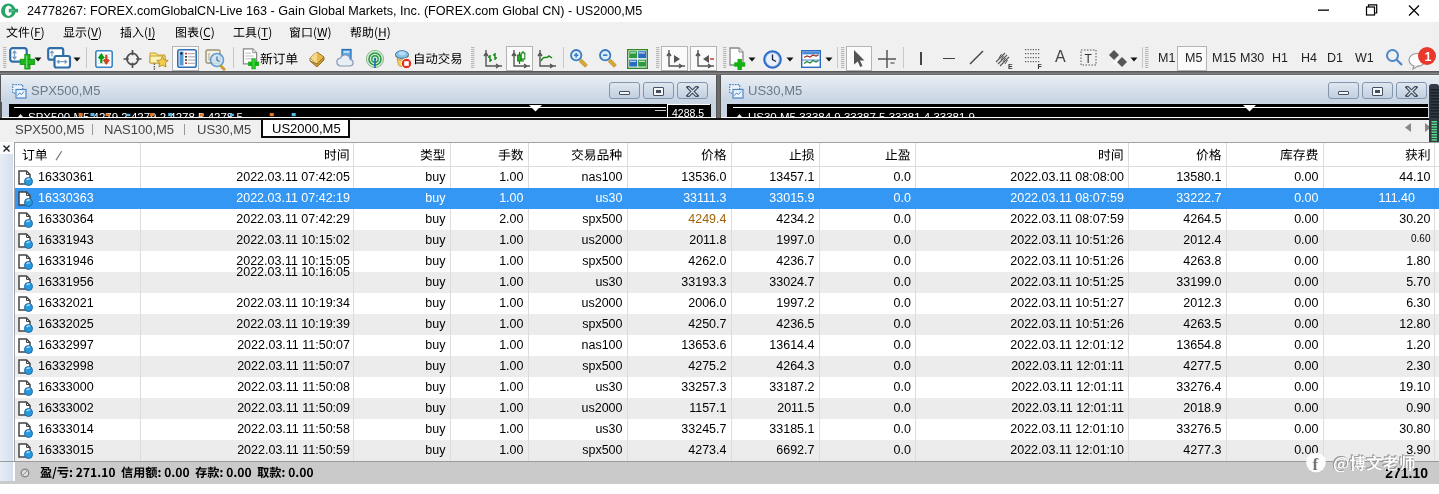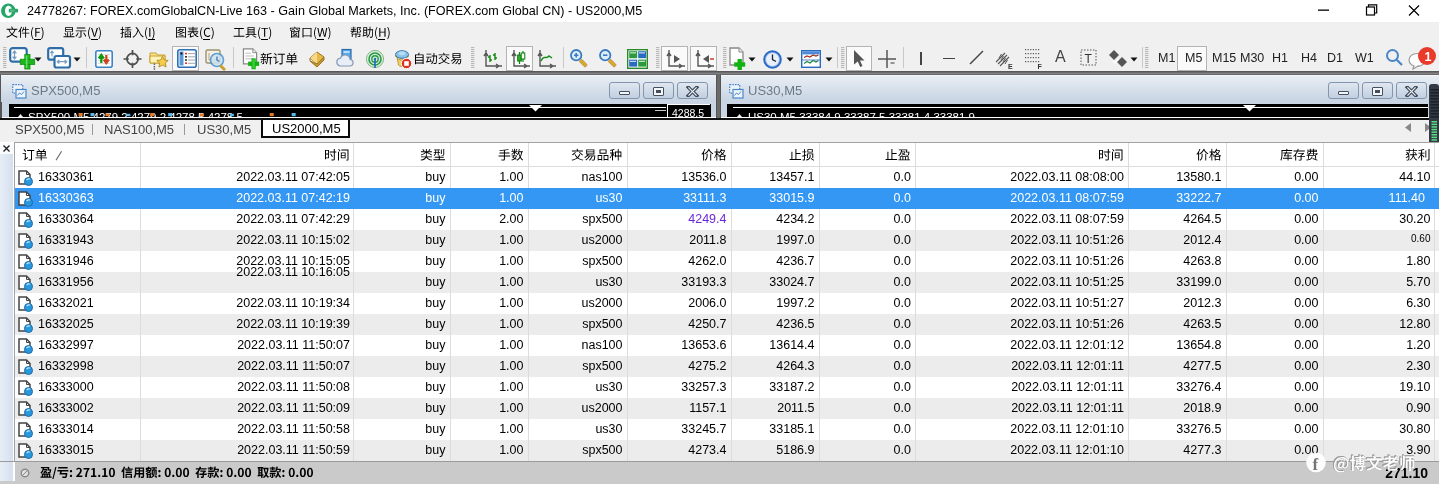--- a/index.html
+++ b/index.html
@@ -633,33 +633,33 @@
 <div class="r" style="right:1089px;top:190.7px;font-size:12.5px;color:#fff">2022.03.11 07:42:19</div>
 <div class="r" style="right:993.5px;top:190.7px;font-size:12.5px;color:#fff">buy</div>
 <div class="r" style="right:915.5px;top:190.7px;font-size:12.5px;color:#fff">1.00</div>
 <div class="r" style="right:816.5px;top:190.7px;font-size:12.5px;color:#fff">us30</div>
 <div class="r" style="right:712.5px;top:190.7px;font-size:12.5px;color:#fff">33111.3</div>
 <div class="r" style="right:624.5px;top:190.7px;font-size:12.5px;color:#fff">33015.9</div>
 <div class="r" style="right:528px;top:190.7px;font-size:12.5px;color:#fff">0.0</div>
 <div class="r" style="right:315px;top:190.7px;font-size:12.5px;color:#fff">2022.03.11 08:07:59</div>
 <div class="r" style="right:217.5px;top:190.7px;font-size:12.5px;color:#fff">33222.7</div>
 <div class="r" style="right:120.5px;top:190.7px;font-size:12.5px;color:#fff">0.00</div>
-<div class="r" style="right:14px;top:190.7px;font-size:12.5px;color:#fff">111.40</div>
+<div class="r" style="right:24px;top:190.7px;font-size:12.5px;color:#fff">111.40</div>
 <svg class="abs" style="left:18px;top:212.0px" width="15" height="16" viewBox="0 0 15 16">
 <path d="M1 1 H8.5 L12 4.5 V14 H1 Z" fill="#fff" stroke="#444" stroke-width="1.5"></path>
 <path d="M8.5 1 V4.5 H12" fill="none" stroke="#444" stroke-width="1"></path>
 <circle cx="10.5" cy="11.5" r="4" fill="#2899dd" stroke="#1a6aaa" stroke-width="1"></circle>
 <path d="M8.6 10 a3.4 3.4 0 0 1 3.6-1" stroke="#b8e2f8" stroke-width="1.2" fill="none"></path>
 </svg>
 <div class="t" style="left:38px;top:211.7px;font-size:12.5px;color:#000">16330364</div>
 <div class="r" style="right:1089px;top:211.7px;font-size:12.5px;color:#000">2022.03.11 07:42:29</div>
 <div class="r" style="right:993.5px;top:211.7px;font-size:12.5px;color:#000">buy</div>
 <div class="r" style="right:915.5px;top:211.7px;font-size:12.5px;color:#000">2.00</div>
 <div class="r" style="right:816.5px;top:211.7px;font-size:12.5px;color:#000">spx500</div>
-<div class="r" style="right:712.5px;top:211.7px;font-size:12.5px;color:#6d28d9">4249.4</div>
+<div class="r" style="right:712.5px;top:211.7px;font-size:12.5px;color:#a16207">4249.4</div>
 <div class="r" style="right:624.5px;top:211.7px;font-size:12.5px;color:#000">4234.2</div>
 <div class="r" style="right:528px;top:211.7px;font-size:12.5px;color:#000">0.0</div>
 <div class="r" style="right:315px;top:211.7px;font-size:12.5px;color:#000">2022.03.11 08:07:59</div>
 <div class="r" style="right:217.5px;top:211.7px;font-size:12.5px;color:#000">4264.5</div>
 <div class="r" style="right:120.5px;top:211.7px;font-size:12.5px;color:#000">0.00</div>
 <div class="r" style="right:8.5px;top:211.7px;font-size:12.5px;color:#000">30.20</div>
 <div class="abs" style="left:14.5px;top:229.5px;width:1424.5px;height:21.0px;background:#ececec"></div>
 <div class="abs" style="left:140px;top:229.5px;width:1px;height:21.0px;background:#dcdcdc"></div>
 <div class="abs" style="left:353px;top:229.5px;width:1px;height:21.0px;background:#dcdcdc"></div>
 <div class="abs" style="left:450px;top:229.5px;width:1px;height:21.0px;background:#dcdcdc"></div>
@@ -922,21 +922,21 @@
 <path d="M8.5 1 V4.5 H12" fill="none" stroke="#444" stroke-width="1"></path>
 <circle cx="10.5" cy="11.5" r="4" fill="#2899dd" stroke="#1a6aaa" stroke-width="1"></circle>
 <path d="M8.6 10 a3.4 3.4 0 0 1 3.6-1" stroke="#b8e2f8" stroke-width="1.2" fill="none"></path>
 </svg>
 <div class="t" style="left:38px;top:442.7px;font-size:12.5px;color:#000">16333015</div>
 <div class="r" style="right:1089px;top:442.7px;font-size:12.5px;color:#000">2022.03.11 11:50:59</div>
 <div class="r" style="right:993.5px;top:442.7px;font-size:12.5px;color:#000">buy</div>
 <div class="r" style="right:915.5px;top:442.7px;font-size:12.5px;color:#000">1.00</div>
 <div class="r" style="right:816.5px;top:442.7px;font-size:12.5px;color:#000">spx500</div>
 <div class="r" style="right:712.5px;top:442.7px;font-size:12.5px;color:#000">4273.4</div>
-<div class="r" style="right:624.5px;top:442.7px;font-size:12.5px;color:#000">5186.9</div>
+<div class="r" style="right:624.5px;top:442.7px;font-size:12.5px;color:#000">6692.7</div>
 <div class="r" style="right:528px;top:442.7px;font-size:12.5px;color:#000">0.0</div>
 <div class="r" style="right:315px;top:442.7px;font-size:12.5px;color:#000">2022.03.11 12:01:10</div>
 <div class="r" style="right:217.5px;top:442.7px;font-size:12.5px;color:#000">4277.3</div>
 <div class="r" style="right:120.5px;top:442.7px;font-size:12.5px;color:#000">0.00</div>
 <div class="r" style="right:8.5px;top:442.7px;font-size:12.5px;color:#000">3.90</div>
 <div class="abs" style="left:0;top:461px;width:1439px;height:23px;background:#cacaca;border-top:1px solid #9a9a9a;box-sizing:border-box"></div>
 <svg class="abs" style="left:20px;top:467.5px" width="10" height="10" viewBox="0 0 10 10">
     <circle cx="5" cy="5" r="3.8" fill="#dedede" stroke="#8a8a8a" stroke-width="1.4"></circle>
     <path d="M2.6 7.4 L7.4 2.6" stroke="#8a8a8a" stroke-width="1"></path>
   </svg>

